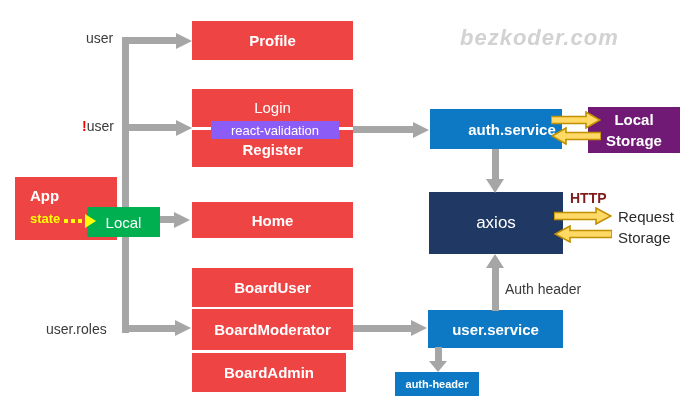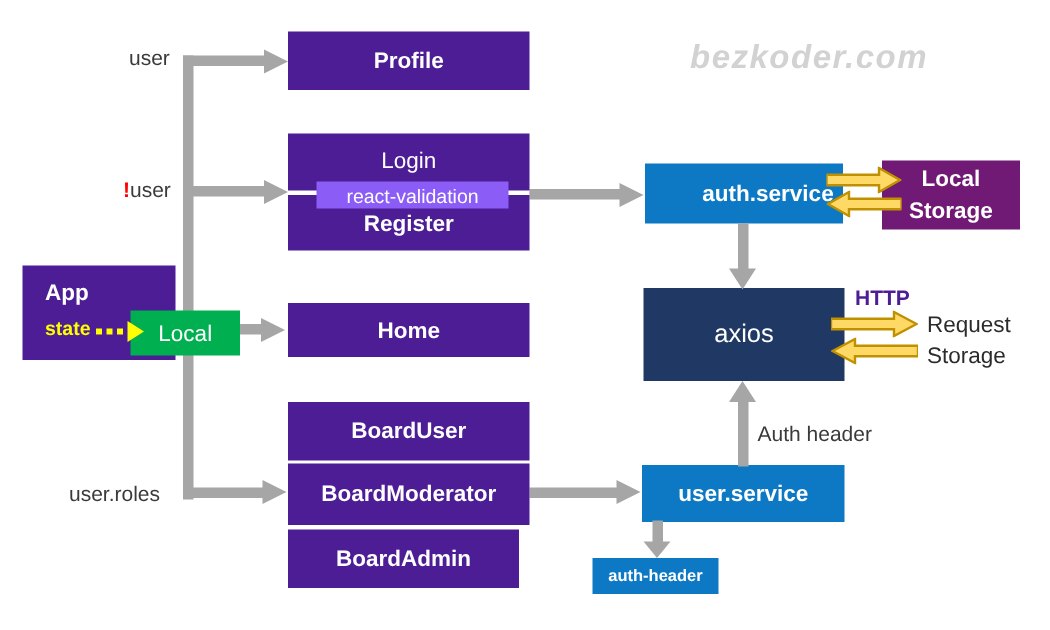--- a/index.html
+++ b/index.html
@@ -3,21 +3,21 @@
 <meta charset="utf-8">
 <style>
   html,body{margin:0;padding:0;background:#fff;}
   .canvas{
     position:relative;width:700px;height:420px;background:#ffffff;overflow:hidden;
     font-family:"Liberation Sans",sans-serif;
   }
   
   .box{position:absolute;display:flex;align-items:center;justify-content:center;
        color:#fff;font-weight:bold;font-size:15px;box-sizing:border-box;text-align:center;}
-  .cyan{background:#4c1d95;}
+  .cyan{background:#ef4444;}
   .blue{background:#0d78c4;}
   .navy{background:#203864;}
   .green{background:#00b050;}
   .grayb{background:#701a75;}
   .orange{background:#8b5cf6;}
   
   .shaft-h{position:absolute;height:7px;background:#a6a6a6;}
   .shaft-v{position:absolute;width:7px;background:#a6a6a6;}
   .head-r{position:absolute;width:0;height:0;border-top:8px solid transparent;
           border-bottom:8px solid transparent;border-left:16px solid #a6a6a6;}
@@ -153,17 +153,17 @@
   </svg>
 
   <div class="lbl" style="left:86px;top:30px;">user</div>
 
   <div class="lbl" style="left:82px;top:118px;"><span class="bang">!</span><span>user</span></div>
 
   <div class="lbl" style="left:46px;top:321px;">user.roles</div>
 
   <div class="lbl" style="left:505px;top:281px;">Auth header</div>
 
-  <div class="lbl" style="left:570px;top:190px;font-weight:bold;color:#4c1d95;">HTTP</div>
+  <div class="lbl" style="left:570px;top:190px;font-weight:bold;color:#7f1d1d;">HTTP</div>
   <div class="lbl" style="left:618px;top:208px;font-size:15px;color:#2b2b2b;">Request</div>
   <div class="lbl" style="left:618px;top:229px;font-size:15px;color:#2b2b2b;">Storage</div>
 
 </div>
 
 </body></html>

